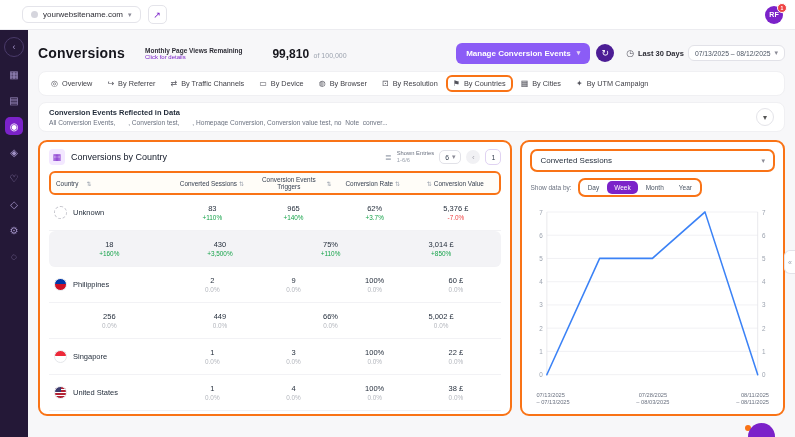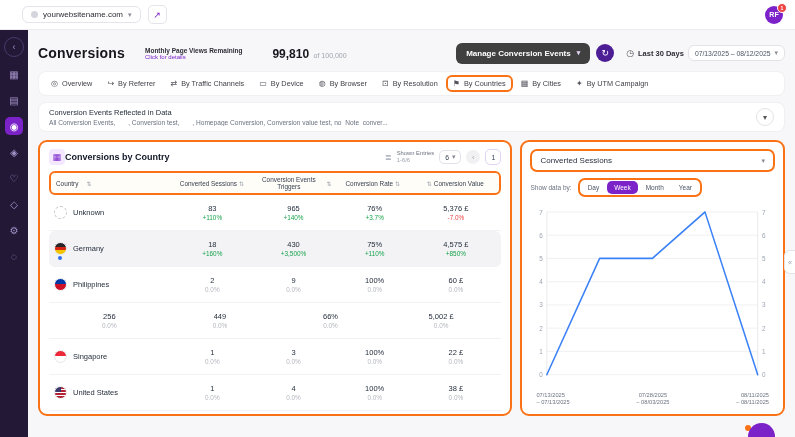--- a/index.html
+++ b/index.html
@@ -33,57 +33,57 @@
   .content{position:absolute;left:28px;top:30px;right:0;bottom:0;padding:7px 10px 0 10px;box-sizing:border-box;}
 
   .page-header{display:flex;align-items:center;height:32px;}
   .page-title{font-size:14px;font-weight:bold;color:#16161d;letter-spacing:.2px;}
   .quota{display:flex;align-items:center;gap:8px;margin-left:20px;}
   .quota-label{font-size:6.5px;font-weight:bold;color:#2d2d36;}
   .quota-link{font-size:6px;color:#7b22c9;}
   .quota-used{font-size:12px;font-weight:bold;color:#16161d;padding-left:22px;}
   .quota-total{font-size:7px;color:#9ca3af;}
   .hdr-right{margin-left:auto;display:flex;align-items:center;gap:6px;}
-  .manage-btn{background:#404040;color:#fff;font-size:8px;font-weight:bold;border-radius:6px;
+  .manage-btn{background:#8b5cf6;color:#fff;font-size:8px;font-weight:bold;border-radius:6px;
               padding:6px 10px;display:flex;align-items:center;gap:6px;cursor:pointer;}
   .manage-btn .chev{color:#e6d4f7;}
   .refresh-btn{width:18px;height:18px;border-radius:50%;background:#4c1d95;color:#fff;font-size:9px;
                display:flex;align-items:center;justify-content:center;}
   .period{display:flex;align-items:center;gap:4px;margin-left:6px;}
   .clock{color:#5b5b66;font-size:9px;}
   .period-label{font-size:7.5px;font-weight:bold;color:#2d2d36;}
   .range-box{border:1px solid #e2e2e8;background:#fff;border-radius:6px;padding:3px 6px;font-size:6.8px;
              color:#4b5563;display:flex;align-items:center;gap:4px;}
 
   
   .tabs{margin-top:2px;background:#fff;border:1px solid #f0f0f3;border-radius:8px;padding:3px 5px;
         display:flex;align-items:center;gap:1px;}
   .tab{display:flex;align-items:center;gap:4px;font-size:7.3px;color:#3f3f46;padding:4px 7px;border-radius:6px;cursor:pointer;}
   .tab .t-icon{font-size:8px;color:#52525b;}
   .tab.annotated{border:2px solid #f97316;padding:2px 5px;}
 
   
   .events-card{margin-top:6px;background:#fff;border:1px solid #f0f0f3;border-radius:8px;
                padding:5px 10px;display:flex;align-items:center;}
-  .ev-title{font-size:7.5px;font-weight:normal;color:#1f2937;}
+  .ev-title{font-size:7.5px;font-weight:bold;color:#1f2937;}
   .ev-sub{font-size:6.6px;color:#6b7280;margin-top:2px;white-space:nowrap;overflow:hidden;
           text-overflow:ellipsis;max-width:640px;}
   .expand-btn{margin-left:auto;width:16px;height:16px;border-radius:50%;border:1px solid #e4e4e9;
               color:#555;font-size:8px;display:flex;align-items:center;justify-content:center;}
 
   
   .panels{margin-top:8px;display:flex;gap:8px;height:276px;}
   .left-panel{flex:1.85;background:#fff;border:2px solid #f97316;border-radius:9px;padding:7px 9px;box-sizing:border-box;}
   .right-panel{flex:1;background:#fff;border:2px solid #f97316;border-radius:9px;padding:7px 8px;
                box-sizing:border-box;display:flex;flex-direction:column;}
 
   .lp-head{display:flex;align-items:center;}
   .lp-title-icon{width:16px;height:16px;border-radius:4px;background:#f3e8ff;color:#7b22c9;font-size:9px;
                  display:flex;align-items:center;justify-content:center;}
-  .lp-title{font-size:9px;font-weight:bold;color:#111827;}
+  .lp-title{font-size:9px;font-weight:normal;color:#111827;margin-left:6px;}
   .lp-controls{margin-left:auto;display:flex;align-items:center;gap:5px;}
   .entries-icon{font-size:8px;color:#9ca3af;}
   .entries-text{font-size:5.8px;color:#6b7280;line-height:1.25;}
   .entries-count{color:#9ca3af;}
   .pp-box{border:1px solid #e2e2e8;border-radius:5px;padding:2px 5px;font-size:6.8px;color:#374151;
           display:flex;align-items:center;gap:3px;background:#fff;}
   .pg-prev{width:14px;height:14px;border-radius:50%;background:#f1f1f4;color:#a7a7b0;font-size:8px;}
   .pg-page{width:14px;height:14px;border-radius:5px;border:1px solid #e0d3f2;color:#374151;font-size:7px;background:#fff;}
 
   .tbl-header{margin-top:6px;display:flex;align-items:center;border:2px solid #f97316;border-radius:6px;
@@ -303,49 +303,43 @@
               </div>
               <div class="cell c-num">
                 <div class="val">83</div>
                 <div class="delta up">+110%</div>
               </div>
               <div class="cell c-num">
                 <div class="val">965</div>
                 <div class="delta up">+140%</div>
               </div>
               <div class="cell c-num">
-                <div class="val">76%</div>
+                <div class="val">62%</div>
                 <div class="delta up">+3.7%</div>
               </div>
               <div class="cell c-num">
                 <div class="val">5,376 £</div>
                 <div class="delta down">-7.0%</div>
               </div>
             </div>
             <div class="row selected">
-              <div class="cell c-country">
-                <span class="flag flag-de">
-                  <span class="flag-dot"></span>
-                </span>
-                <span class="country-name">Germany</span>
-              </div>
               <div class="cell c-num">
                 <div class="val">18</div>
                 <div class="delta up">+160%</div>
               </div>
               <div class="cell c-num">
                 <div class="val">430</div>
                 <div class="delta up">+3,500%</div>
               </div>
               <div class="cell c-num">
                 <div class="val">75%</div>
                 <div class="delta up">+110%</div>
               </div>
               <div class="cell c-num">
-                <div class="val">4,575 £</div>
+                <div class="val">3,014 £</div>
                 <div class="delta up">+850%</div>
               </div>
             </div>
             <div class="row">
               <div class="cell c-country">
                 <span class="flag flag-ph"></span>
                 <span class="country-name">Philippines</span>
               </div>
               <div class="cell c-num">
                 <div class="val">2</div>

